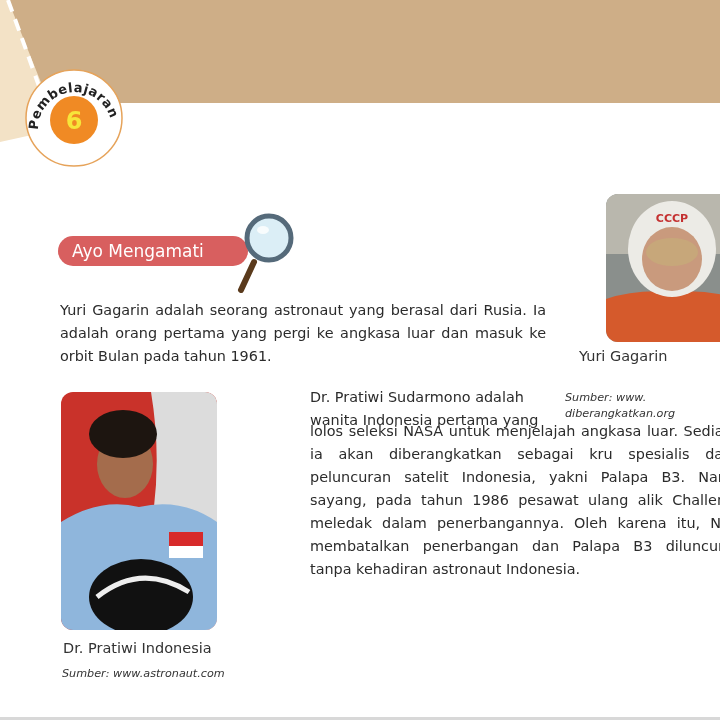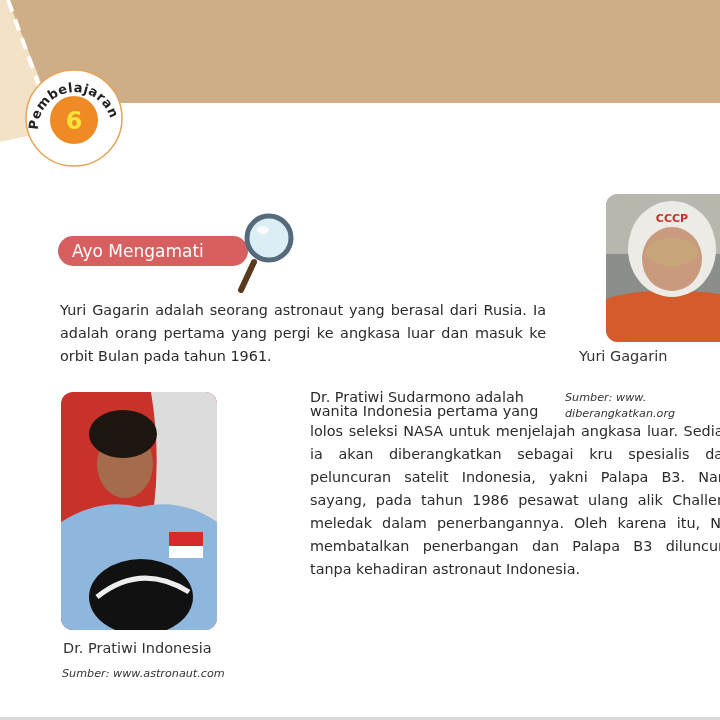--- a/index.html
+++ b/index.html
@@ -80,16 +80,16 @@
     <rect x="108" y="140" width="34" height="14" fill="#d72a2a"></rect>
     <rect x="108" y="154" width="34" height="12" fill="#ffffff"></rect>
     <ellipse cx="80" cy="205" rx="52" ry="38" fill="#111"></ellipse>
     <path d="M36,205 Q80,170 128,200" stroke="#eee" stroke-width="5" fill="none"></path>
   </svg>
 </div>
 <div class="caption" style="left:63px;top:640px;">Dr. Pratiwi Indonesia</div>
 <div class="source" style="left:62px;top:666px;">Sumber: www.astronaut.com</div>
 
 <div class="para2" style="top:386px;width:275px;text-align:left;">Dr. Pratiwi Sudarmono adalah</div>
-<div class="para2" style="top:400px;width:275px;text-align:left;">wanita Indonesia pertama yang</div>
+<div class="para2" style="top:409px;width:275px;text-align:left;">wanita Indonesia pertama yang</div>
 <div class="para2" style="top:420px;">lolos seleksi NASA untuk menjelajah angkasa luar. Sedianya ia akan diberangkatkan sebagai kru spesialis dalam peluncuran satelit Indonesia, yakni Palapa B3. Namun sayang, pada tahun 1986 pesawat ulang alik Challenger meledak dalam penerbangannya. Oleh karena itu, NASA membatalkan penerbangan dan Palapa B3 diluncurkan tanpa kehadiran astronaut Indonesia.</div>
 
 <div class="bottom-line"></div>
 
 </body></html>

